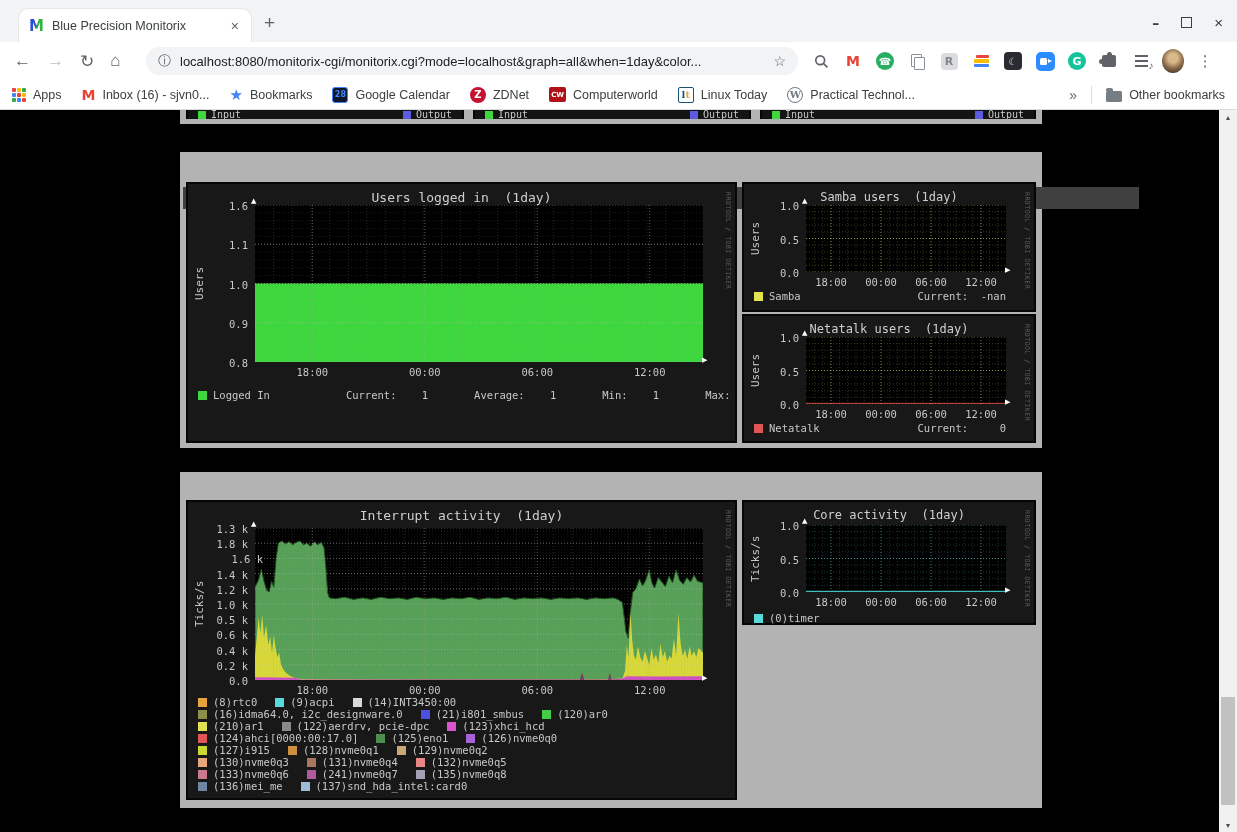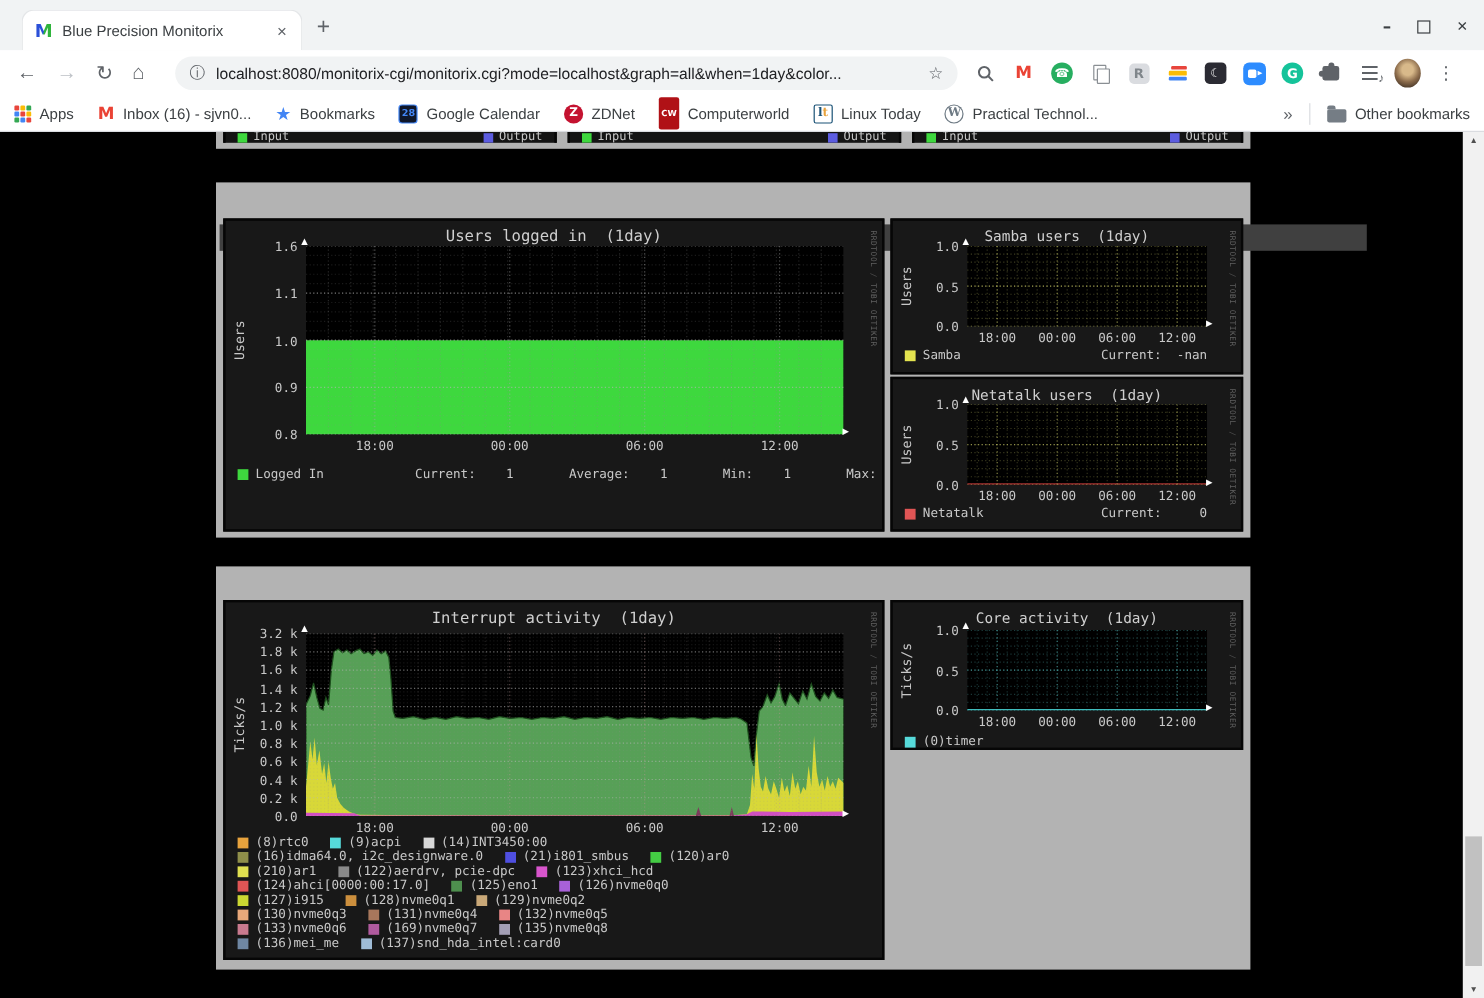--- a/index.html
+++ b/index.html
@@ -72,21 +72,21 @@
   .appsgrid { display:grid; grid-template-columns:repeat(3,4px); grid-template-rows:repeat(3,4px); gap:1px; }
   .appsgrid i { border-radius:1px; }
   .appsgrid i:nth-child(1){background:#e8453c}.appsgrid i:nth-child(2){background:#fbbc05}.appsgrid i:nth-child(3){background:#34a853}
   .appsgrid i:nth-child(4){background:#4285f4}.appsgrid i:nth-child(5){background:#e8453c}.appsgrid i:nth-child(6){background:#fbbc05}
   .appsgrid i:nth-child(7){background:#34a853}.appsgrid i:nth-child(8){background:#4285f4}.appsgrid i:nth-child(9){background:#e8453c}
   .bstar { color:#4285f4; font-size:15px; }
   .calic { width:16px; height:16px; background:#0f172a; border:1.5px solid #4285f4; border-radius:3px;
     color:#4285f4; font:bold 8px "DejaVu Sans"; display:flex; align-items:center; justify-content:center; }
   .zdnet { width:16px; height:16px; border-radius:50%; background:#c41230; color:#fff;
     font:bold 10px "DejaVu Sans"; display:flex; align-items:center; justify-content:center; }
-  .cwic { width:17px; height:27px; background:#b01116; color:#fff; font:bold 7px "DejaVu Sans";
+  .cwic { width:17px; height:15px; background:#b01116; color:#fff; font:bold 7px "DejaVu Sans";
     display:flex; align-items:center; justify-content:center; border-radius:2px; }
   .ltic { width:16px; height:16px; background:#fff; border:1.5px solid #1a5276; border-radius:2px;
     font:bold 10px "DejaVu Serif"; display:flex; align-items:center; justify-content:center; }
   .ltic b { color:#1a5276; } .ltic s { color:#e8a33d; text-decoration:none; }
   .wpic { width:16px; height:16px; border-radius:50%; border:1.5px solid #6e7a84; color:#6e7a84;
     font:bold 10px "DejaVu Serif"; display:flex; align-items:center; justify-content:center; }
   .bm-right { margin-left:auto; display:flex; align-items:center; gap:14px; }
   .chev { color:#5f6368; font-size:14px; }
   .vline { width:1px; height:18px; background:#dadce0; }
   .folder { width:16px; height:11px; background:#757d85; border-radius:1.5px; position:relative; margin-top:3px; }
@@ -602,31 +602,31 @@
           <line x1="282.24" y1="0" x2="282.24" y2="152" stroke="rgba(190,150,150,0.45)" stroke-dasharray="1,2"></line>
           <line x1="394.688" y1="0" x2="394.688" y2="152" stroke="rgba(190,150,150,0.45)" stroke-dasharray="1,2"></line>
         </svg>
       <div class="g-legend" style="top:194px;">
           <div class="lg-row"><span class="lg-item"><i class="sw" style="background: rgb(232, 163, 61);"></i><span>(8)rtc0</span></span><span class="lg-item"><i class="sw" style="background: rgb(86, 218, 218);"></i><span>(9)acpi</span></span><span class="lg-item"><i class="sw" style="background: rgb(216, 216, 216);"></i><span>(14)INT3450:00</span></span></div>
           <div class="lg-row"><span class="lg-item"><i class="sw" style="background: rgb(143, 143, 74);"></i><span>(16)idma64.0, i2c_designware.0</span></span><span class="lg-item"><i class="sw" style="background: rgb(79, 79, 224);"></i><span>(21)i801_smbus</span></span><span class="lg-item"><i class="sw" style="background: rgb(68, 204, 68);"></i><span>(120)ar0</span></span></div>
           <div class="lg-row"><span class="lg-item"><i class="sw" style="background: rgb(224, 224, 80);"></i><span>(210)ar1</span></span><span class="lg-item"><i class="sw" style="background: rgb(138, 138, 138);"></i><span>(122)aerdrv, pcie-dpc</span></span><span class="lg-item"><i class="sw" style="background: rgb(216, 85, 204);"></i><span>(123)xhci_hcd</span></span></div>
           <div class="lg-row"><span class="lg-item"><i class="sw" style="background: rgb(224, 85, 85);"></i><span>(124)ahci[0000:00:17.0]</span></span><span class="lg-item"><i class="sw" style="background: rgb(78, 143, 78);"></i><span>(125)eno1</span></span><span class="lg-item"><i class="sw" style="background: rgb(168, 97, 216);"></i><span>(126)nvme0q0</span></span></div>
           <div class="lg-row"><span class="lg-item"><i class="sw" style="background: rgb(204, 216, 50);"></i><span>(127)i915</span></span><span class="lg-item"><i class="sw" style="background: rgb(204, 143, 61);"></i><span>(128)nvme0q1</span></span><span class="lg-item"><i class="sw" style="background: rgb(201, 168, 120);"></i><span>(129)nvme0q2</span></span></div>
           <div class="lg-row"><span class="lg-item"><i class="sw" style="background: rgb(232, 168, 122);"></i><span>(130)nvme0q3</span></span><span class="lg-item"><i class="sw" style="background: rgb(168, 119, 92);"></i><span>(131)nvme0q4</span></span><span class="lg-item"><i class="sw" style="background: rgb(232, 133, 133);"></i><span>(132)nvme0q5</span></span></div>
-          <div class="lg-row"><span class="lg-item"><i class="sw" style="background: rgb(201, 122, 143);"></i><span>(133)nvme0q6</span></span><span class="lg-item"><i class="sw" style="background: rgb(176, 90, 158);"></i><span>(169)nvme0q7</span></span><span class="lg-item"><i class="sw" style="background: rgb(163, 159, 181);"></i><span>(135)nvme0q8</span></span></div>
+          <div class="lg-row"><span class="lg-item"><i class="sw" style="background: rgb(201, 122, 143);"></i><span>(133)nvme0q6</span></span><span class="lg-item"><i class="sw" style="background: rgb(176, 90, 158);"></i><span>(241)nvme0q7</span></span><span class="lg-item"><i class="sw" style="background: rgb(163, 159, 181);"></i><span>(135)nvme0q8</span></span></div>
           <div class="lg-row"><span class="lg-item"><i class="sw" style="background: rgb(111, 135, 163);"></i><span>(136)mei_me</span></span><span class="lg-item"><i class="sw" style="background: rgb(159, 188, 214);"></i><span>(137)snd_hda_intel:card0</span></span></div>
         </div>
       <div class="g-watermark">RRDTOOL / TOBI OETIKER</div>
-    <span class="g-ytick" style="top: 21px; width: 60px;">3.2 k</span>
+    <span class="g-ytick" style="top: 21px; width: 60px;">1.3 k</span>
         <span class="g-ytick" style="top: 36.2px; width: 60px;">1.8 k</span>
-        <span class="g-ytick" style="top: 51.4px; width: 60px;">1.6 k</span>
+        <span class="g-ytick" style="top: 51.4px; width: 60px; margin-left: 15px;">1.6 k</span>
         <span class="g-ytick" style="top: 66.6px; width: 60px;">1.4 k</span>
         <span class="g-ytick" style="top: 81.8px; width: 60px;">1.2 k</span>
         <span class="g-ytick" style="top: 97px; width: 60px;">1.0 k</span>
-        <span class="g-ytick" style="top: 112.2px; width: 60px;">0.8 k</span>
+        <span class="g-ytick" style="top: 112.2px; width: 60px;">0.5 k</span>
         <span class="g-ytick" style="top: 127.4px; width: 60px;">0.6 k</span>
         <span class="g-ytick" style="top: 142.6px; width: 60px;">0.4 k</span>
         <span class="g-ytick" style="top: 157.8px; width: 60px;">0.2 k</span>
         <span class="g-ytick" style="top: 173px; width: 60px;">0.0</span>
         <span class="g-xtick" style="left: 99.344px; top: 182px;">18:00</span>
         <span class="g-xtick" style="left: 211.792px; top: 182px;">00:00</span>
         <span class="g-xtick" style="left: 324.24px; top: 182px;">06:00</span>
         <span class="g-xtick" style="left: 436.688px; top: 182px;">12:00</span>
         <span class="g-arrow" style="left: 63px; top: 19px;">▲</span>
         <span class="g-arrow" style="left: 514px; top: 173px;">▶</span>

